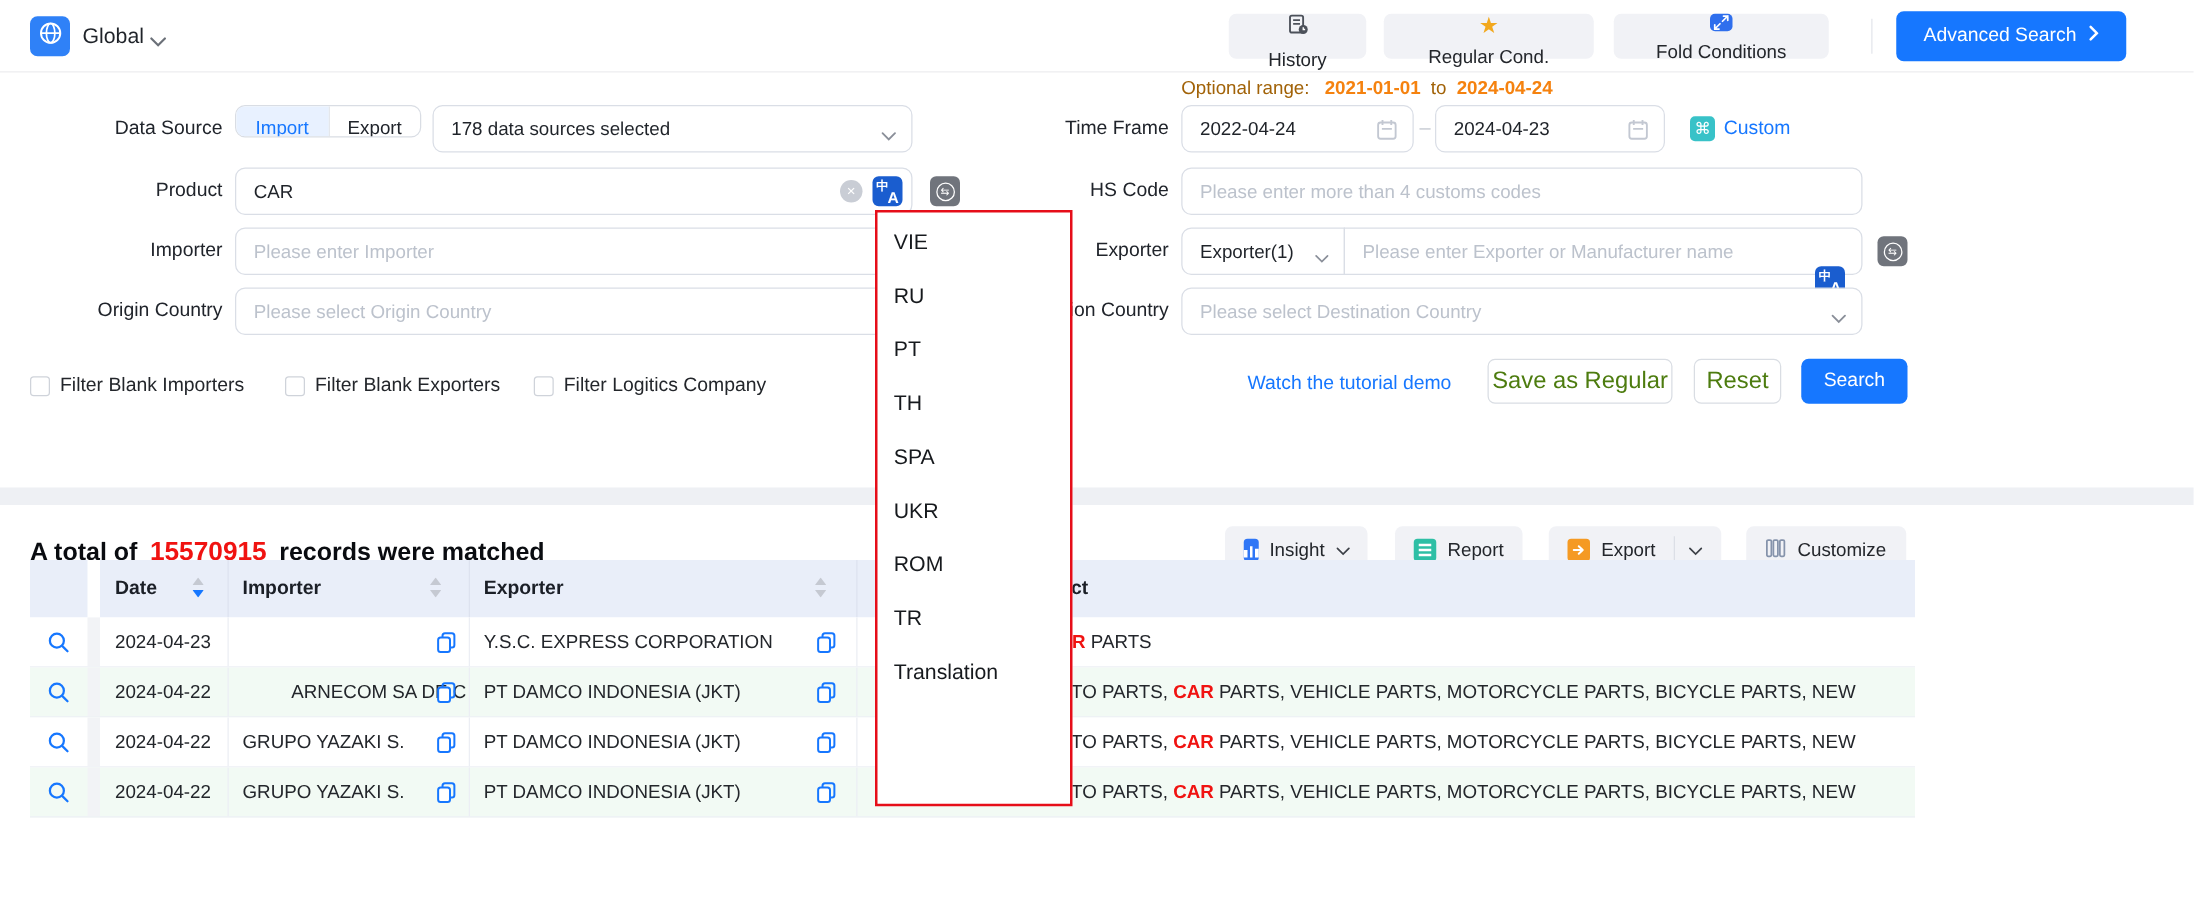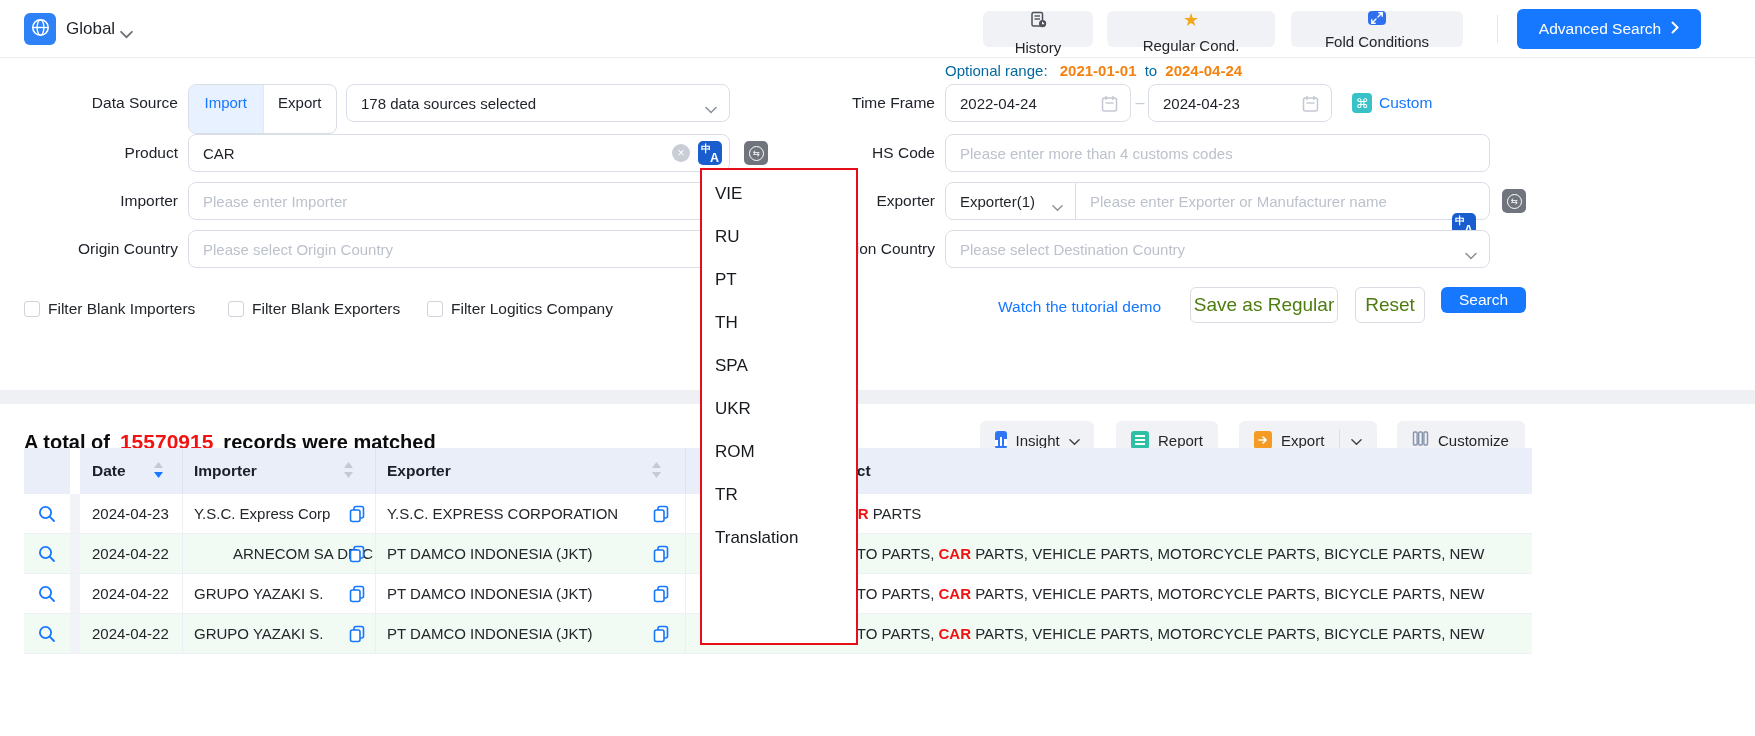--- a/index.html
+++ b/index.html
@@ -15,26 +15,26 @@
   .btn-primary { background:#1677ff; color:#fff; border-radius:6px; display:flex; align-items:center; justify-content:center; gap:10px; font-size:15.5px; cursor:pointer; }
   .vdiv { width:1px; background:#e4e6eb; }
 
   
   .flabel { font-size:15.5px; color:#20242b; text-align:right; height:38px; line-height:38px; }
   .flabel.l { left:24px; width:154px; }
   .flabel.r { left:700px; width:235px; }
   .ctl { height:38px; border:1px solid #dadee6; border-radius:8px; background:#fff; display:flex; align-items:center; font-size:15px; color:#1f2329; padding:0 14px; }
   .ph { color:#bcc2cc; }
   .chev { position:absolute; right:12px; top:15px; }
-  .seg { height:50px; border:1px solid #d9dde4; border-radius:8px; overflow:hidden; display:flex; background:#fff; }
+  .seg { height:26px; border:1px solid #d9dde4; border-radius:8px; overflow:hidden; display:flex; background:#fff; }
   .seg > div { width:74px; text-align:center; line-height:36px; font-size:15px; cursor:pointer; }
   .seg .on { background:#e8f1ff; color:#1677ff; }
   .seg .off { color:#20242b; border-left:1px solid #e4e7ec; }
   .orange { color:#f5820f; font-weight:bold; }
-  .gray { color:#0369a1; }
+  .gray { color:#a16207; }
   .icon-sq { border-radius:5px; display:flex; align-items:center; justify-content:center; cursor:pointer; }
   .translate { width:24px; height:24px; background:#1a5dcf; position:relative; border-radius:5px; cursor:pointer; }
   .translate .t1 { position:absolute; left:3px; top:1px; color:#fff; font-size:10px; font-weight:bold; }
   .translate .t2 { position:absolute; right:3px; bottom:0px; color:#fff; font-size:12.5px; font-weight:bold; }
   .fuzzy { width:24px; height:24px; background:#70747c; border-radius:5px; display:flex; align-items:center; justify-content:center; cursor:pointer; }
   .fuzzy .ring { width:15px; height:15px; border:1.6px solid #fff; border-radius:50%; display:flex; align-items:center; justify-content:center; color:#fff; font-size:8.5px; line-height:1; }
   .clearx { width:18px; height:18px; border-radius:50%; background:#c9cdd5; color:#fff; font-size:12px; display:flex; align-items:center; justify-content:center; cursor:pointer; }
   .cb { width:16px; height:16px; border:1.5px solid #cfd3da; border-radius:3px; background:#fff; cursor:pointer; }
   .cblabel { font-size:15.5px; color:#23262b; height:34px; line-height:34px; }
   .btn-outline { height:36px; background:#fff; border:1px solid #d9dde3; border-radius:6px; display:flex; align-items:center; justify-content:center; font-size:19px; color:#4d7c0f; cursor:pointer; }
@@ -219,21 +219,21 @@
 <div class="abs cb" style="left:24px; top:301px;"></div>
 <div class="abs cblabel" style="left:48px; top:292px;">Filter Blank Importers</div>
 <div class="abs cb" style="left:228px; top:301px;"></div>
 <div class="abs cblabel" style="left:252px; top:292px;">Filter Blank Exporters</div>
 <div class="abs cb" style="left:427px; top:301px;"></div>
 <div class="abs cblabel" style="left:451px; top:292px;">Filter Logitics Company</div>
 
 <div class="abs" style="left:998px; top:287px; height:40px; line-height:40px; font-size:15.5px; color:#1677ff; cursor:pointer;">Watch the tutorial demo</div>
 <div class="abs btn-outline" style="left:1190px; top:287px; width:148px;">Save as Regular</div>
 <div class="abs btn-outline" style="left:1355px; top:287px; width:70px;">Reset</div>
-<div class="abs btn-primary" style="left:1441px; top:287px; width:85px; height:26px;">Search</div>
+<div class="abs btn-primary" style="left:1441px; top:287px; width:85px; height:36px;">Search</div>
 
 <div class="abs band"></div>
 
 <div class="abs title" style="left:24px; top:427px; height:30px; display:flex; align-items:center;">
   <span>A total of</span>
   <span class="cnt">15570915</span>
   <span>records were matched</span>
 </div>
 
 <div class="abs tbtn" style="left:980px; width:114px;">
@@ -320,21 +320,20 @@
 <div class="abs trow" style="top:494px; background:#fff;">
   <div class="strip" style="background:#f2f3f6;"></div>
   <div class="cline" style="left:158px; background:#eceef4;"></div>
   <div class="cline" style="left:351px; background:#eceef4;"></div>
   <div class="cline" style="left:661px; background:#eceef4;"></div>
   <span class="abs" style="left:13px; top:10px;"><svg width="20" height="20" viewBox="0 0 20 20">
         <circle cx="8.5" cy="8.5" r="5.6" fill="none" stroke="#1677ff" stroke-width="1.8"></circle>
         <line x1="12.9" y1="12.9" x2="17" y2="17" stroke="#1677ff" stroke-width="1.8" stroke-linecap="round"></line>
       </svg></span>
   <span class="txt" style="left:68px;">2024-04-23</span>
-  <span class="txt" style="left:170px;">Y.S.C. Express Corp</span>
   <span class="abs" style="left:324px; top:11px;"><svg width="18" height="18" viewBox="0 0 18 18">
         <rect x="6" y="1.5" width="9.5" height="11.5" rx="2" fill="none" stroke="#1677ff" stroke-width="1.6"></rect>
         <rect x="2.5" y="5" width="9.5" height="11.5" rx="2" fill="#fff" stroke="#1677ff" stroke-width="1.6"></rect>
       </svg></span>
   <span class="txt" style="left:363px;">Y.S.C. EXPRESS CORPORATION</span>
   <span class="abs" style="left:628px; top:11px;"><svg width="18" height="18" viewBox="0 0 18 18">
         <rect x="6" y="1.5" width="9.5" height="11.5" rx="2" fill="none" stroke="#1677ff" stroke-width="1.6"></rect>
         <rect x="2.5" y="5" width="9.5" height="11.5" rx="2" fill="#fff" stroke="#1677ff" stroke-width="1.6"></rect>
       </svg></span>
   <span class="txt" style="left:812px;"><span></span><span class="hl">CAR</span><span> PARTS</span></span>

